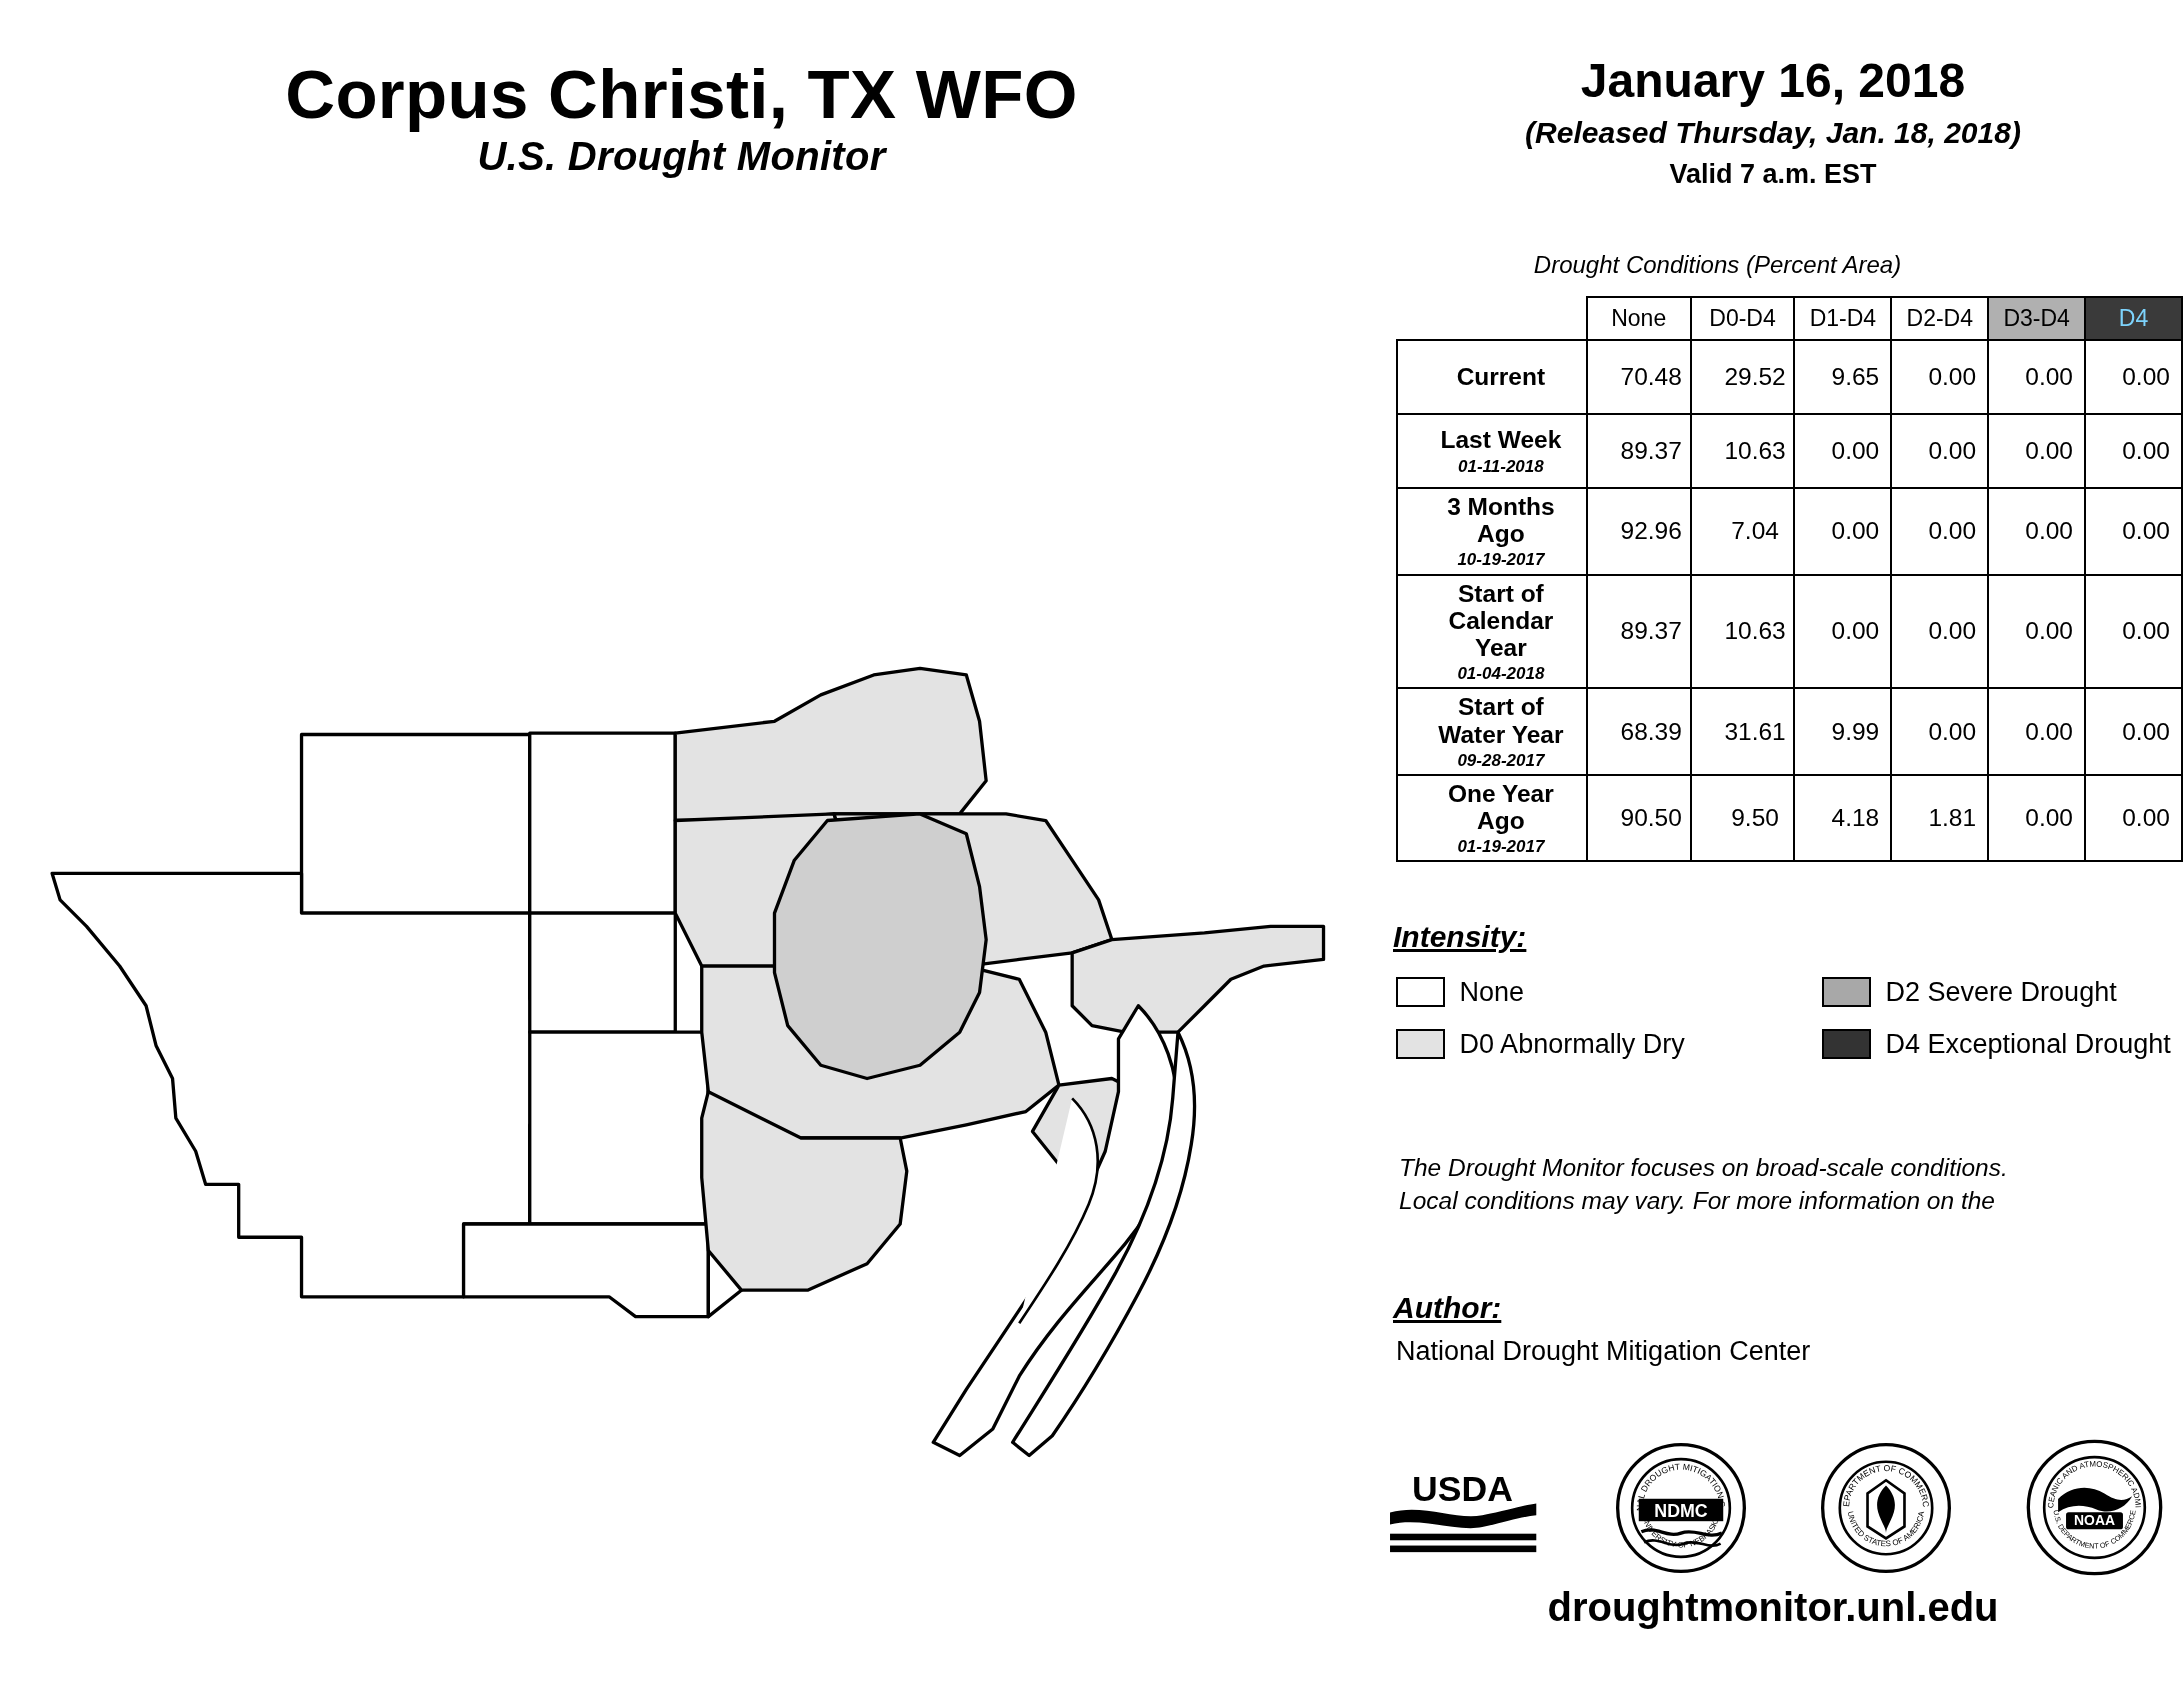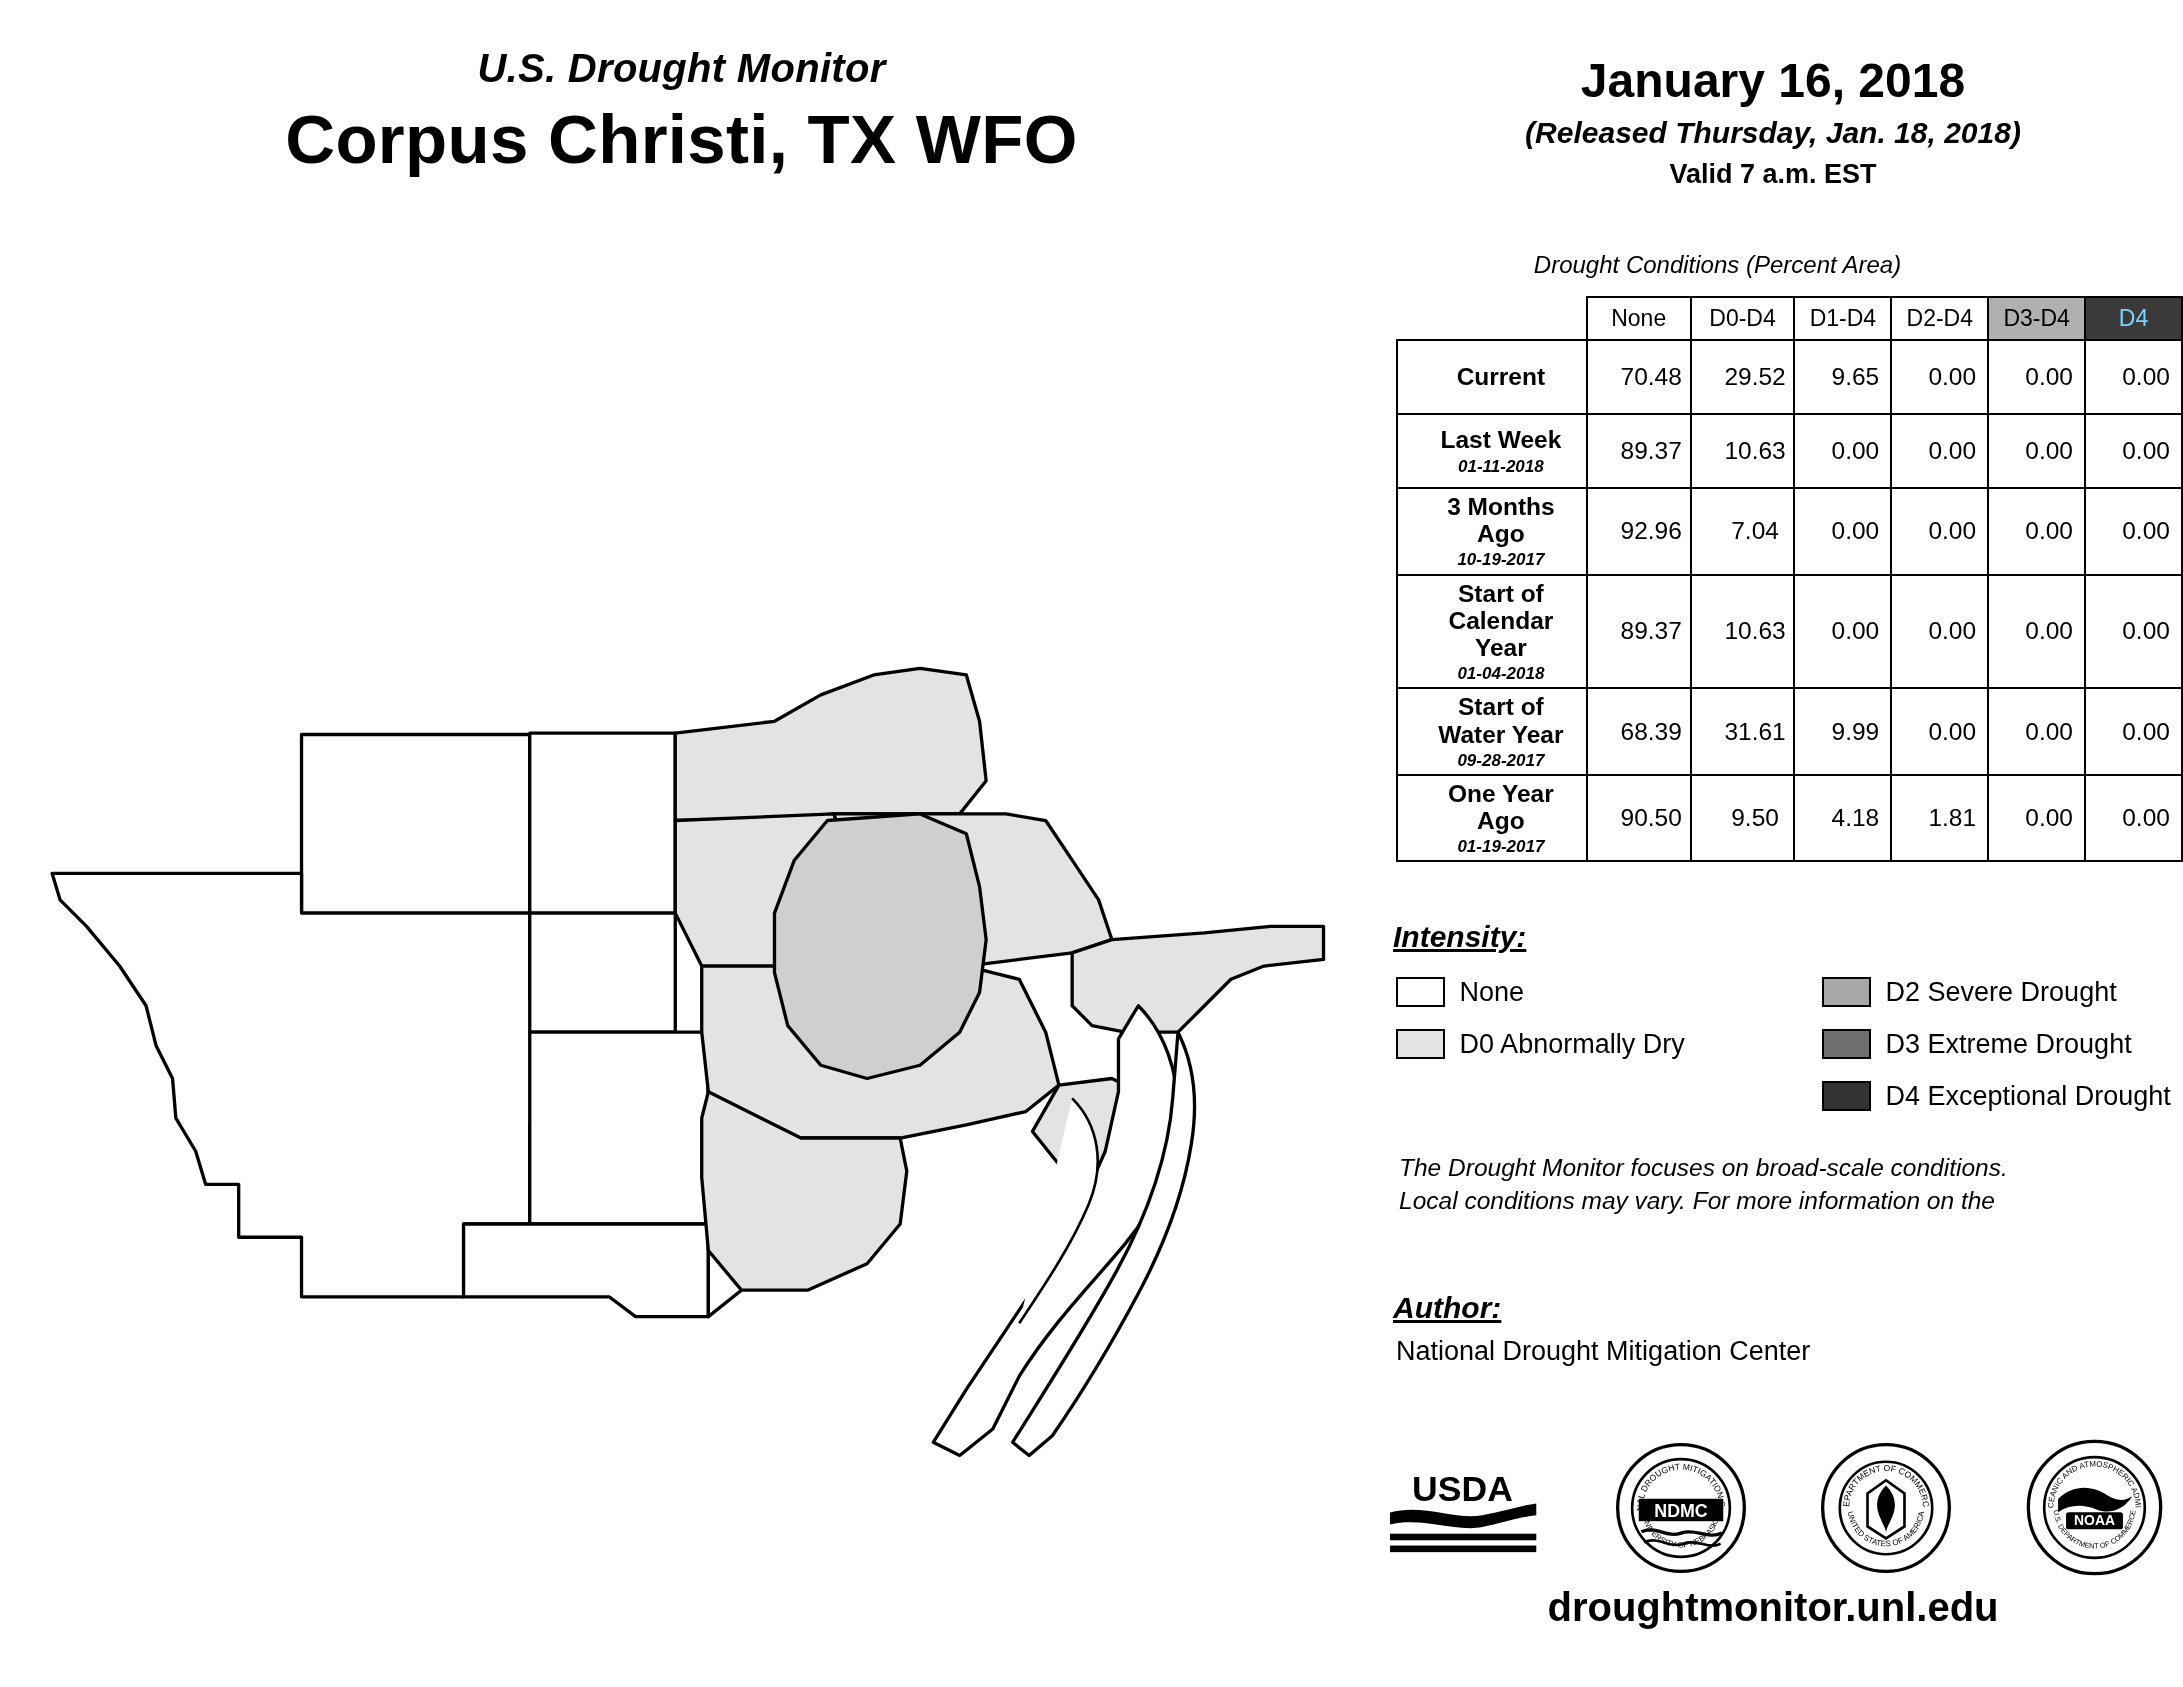--- a/index.html
+++ b/index.html
@@ -217,22 +217,22 @@
     width: 820px;
     text-align: center;
     font-weight: bold;
     font-size: 40px;
   }
 </style>
 </head>
 <body>
 
 <div id="header-left">
+  <div id="region-title">Corpus Christi, TX WFO</div>
   <div id="usdm-subtitle">U.S. Drought Monitor</div>
-  <div id="region-title">Corpus Christi, TX WFO</div>
 </div>
 
 <div id="header-right">
   <div id="date-main">January 16, 2018</div>
   <div id="date-released">(Released Thursday, Jan. 18, 2018)</div>
   <div id="date-valid">Valid 7 a.m. EST</div>
 </div>
 
 <div id="map-panel">
   <svg id="map-svg" width="1297" height="979" viewBox="0 0 1960 1480" xmlns="http://www.w3.org/2000/svg">
@@ -369,24 +369,20 @@
       <span class="swatch" style="background:#e3e3e3"></span>
       <span class="legend-label">D0 Abnormally Dry</span>
     </div>
   </div>
   <div class="legend-col right">
     <div class="legend-item">
       <span class="swatch" style="background:#a8a8a8"></span>
       <span class="legend-label">D2 Severe Drought</span>
     </div>
     <div class="legend-item">
-      <span class="swatch" style="background:#6e6e6e"></span>
-      <span class="legend-label">D3 Extreme Drought</span>
-    </div>
-    <div class="legend-item">
       <span class="swatch" style="background:#333333"></span>
       <span class="legend-label">D4 Exceptional Drought</span>
     </div>
   </div>
 </div>
 
 <div id="disclaimer">
   <span>The Drought Monitor focuses on broad-scale conditions.</span><br>
   <span>Local conditions may vary. For more information on the</span><br>
 </div>

